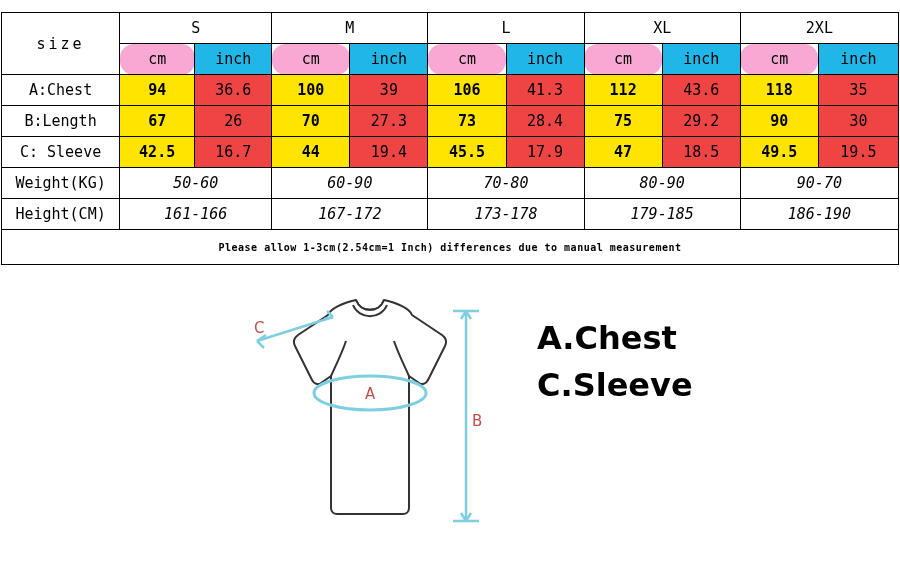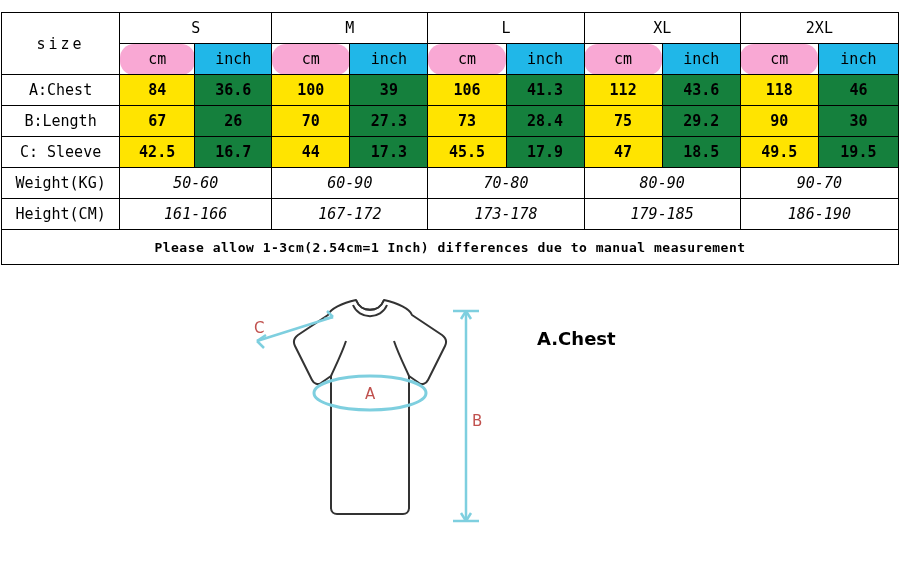--- a/index.html
+++ b/index.html
@@ -56,56 +56,55 @@
   .unit-in {
     background: #20b7e8;
     font-size: 15px;
   }
   .val-cm {
     background: #ffe400;
     font-weight: bold;
     font-size: 15px;
   }
   .val-in {
-    background: #15803d;
-    font-size: 15px;
-    font-weight: bold;
+    background: #ef4444;
+    font-size: 15px;
   }
   .row-label {
     text-align: left;
     padding-left: 6px;
     font-size: 15px;
     white-space: nowrap;
   }
   .plain-cell {
     background: #ffffff;
     font-size: 15px;
     font-style: italic;
   }
   .note-row td {
     height: 34px;
-    font-size: 13px;
+    font-size: 10px;
     letter-spacing: 0.5px;
     font-weight: bold;
     font-family: "DejaVu Sans Mono", monospace;
   }
 
   
   .lower {
     position: relative;
     width: 900px;
     height: 262px;
   }
   .legend {
     position: absolute;
     left: 537px;
     top: 50px;
     font-family: "DejaVu Sans", sans-serif;
     font-weight: bold;
-    font-size: 18px;
+    font-size: 32px;
     line-height: 47px;
     color: #000000;
   }
   .shirt-svg {
     position: absolute;
     left: 210px;
     top: 18px;
   }
 </style>
 </head>
@@ -146,30 +145,30 @@
         <td class="unit-cm">cm</td>
         <td class="unit-in">inch</td>
         <td class="unit-cm">cm</td>
         <td class="unit-in">inch</td>
         <td class="unit-cm">cm</td>
         <td class="unit-in">inch</td>
       </tr>
 
       <tr>
         <td class="row-label">A:Chest</td>
-        <td class="val-cm">84</td>
+        <td class="val-cm">94</td>
         <td class="val-in">36.6</td>
         <td class="val-cm">100</td>
         <td class="val-in">39</td>
         <td class="val-cm">106</td>
         <td class="val-in">41.3</td>
         <td class="val-cm">112</td>
         <td class="val-in">43.6</td>
         <td class="val-cm">118</td>
-        <td class="val-in">46</td>
+        <td class="val-in">35</td>
       </tr>
 
       <tr>
         <td class="row-label">B:Length</td>
         <td class="val-cm">67</td>
         <td class="val-in">26</td>
         <td class="val-cm">70</td>
         <td class="val-in">27.3</td>
         <td class="val-cm">73</td>
         <td class="val-in">28.4</td>
@@ -177,21 +176,21 @@
         <td class="val-in">29.2</td>
         <td class="val-cm">90</td>
         <td class="val-in">30</td>
       </tr>
 
       <tr>
         <td class="row-label">C: Sleeve</td>
         <td class="val-cm">42.5</td>
         <td class="val-in">16.7</td>
         <td class="val-cm">44</td>
-        <td class="val-in">17.3</td>
+        <td class="val-in">19.4</td>
         <td class="val-cm">45.5</td>
         <td class="val-in">17.9</td>
         <td class="val-cm">47</td>
         <td class="val-in">18.5</td>
         <td class="val-cm">49.5</td>
         <td class="val-in">19.5</td>
       </tr>
 
       <tr>
         <td class="row-label">Weight(KG)</td>
@@ -254,16 +253,17 @@
         <path d="M256 28 L251 36 M256 28 L261 36"></path>
         <path d="M256 238 L251 230 M256 238 L261 230"></path>
         <path d="M243 28 L269 28"></path>
         <path d="M243 238 L269 238"></path>
       </g>
       <text x="262" y="143" font-family="DejaVu Sans, sans-serif" font-size="15" fill="#c0504d">B</text>
     </svg>
 
     <div class="legend">
       <div>A.Chest</div>
+      <div>C.Sleeve</div>
     </div>
 
   </div>
 </div>
 
 </body></html>

